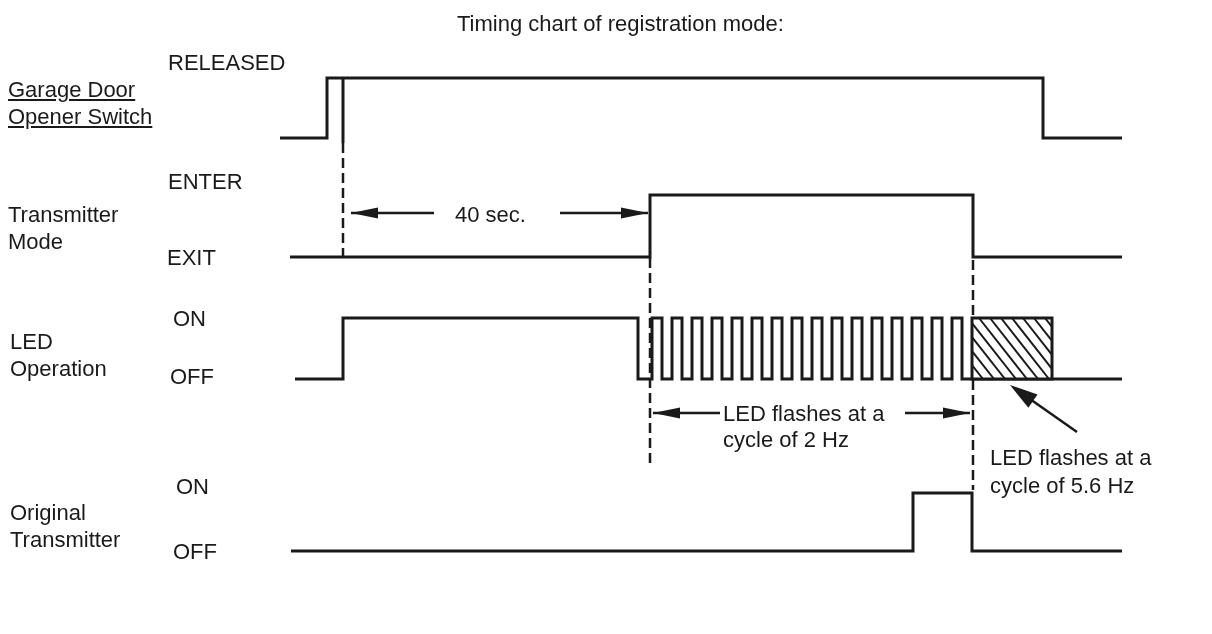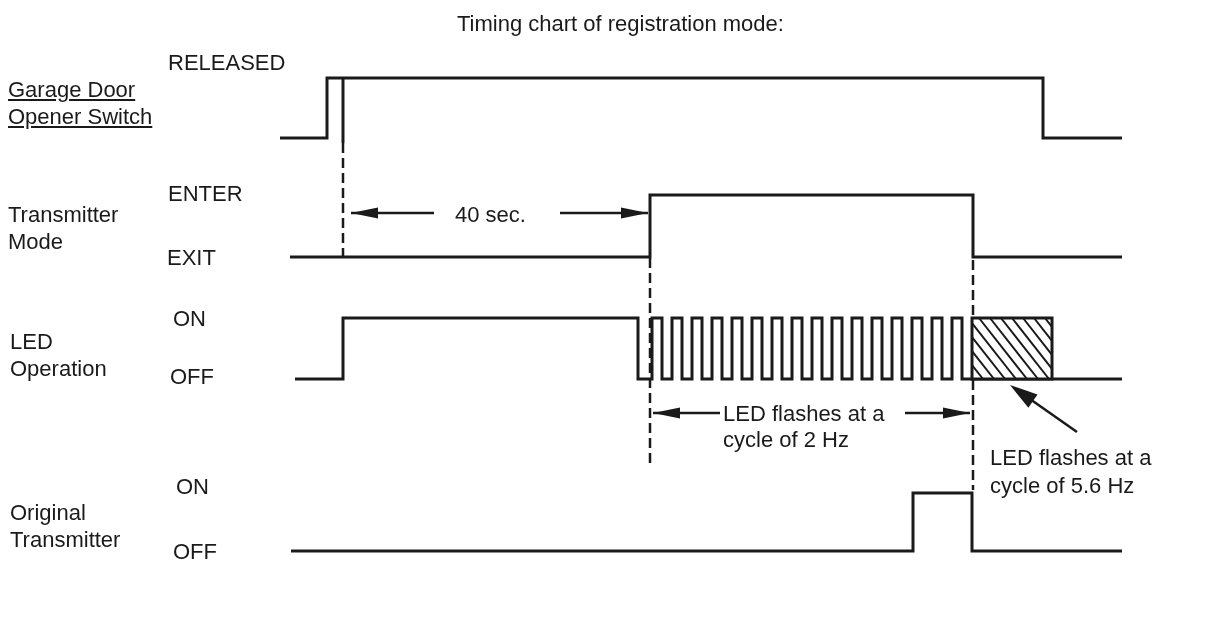--- a/index.html
+++ b/index.html
@@ -9,21 +9,21 @@
   svg#chart{position:absolute;left:0;top:0;}
   .t{position:absolute;color:#1a1a1a;font-size:22px;line-height:27px;white-space:nowrap;}
   .title{left:457px;top:10px;}
   .rowlabel{left:8px;}
   .lbl-garage{top:76px;text-decoration:underline;}
   .lbl-registration{top:201px;}
   .lbl-led{left:10px;top:328px;}
   .lbl-original{left:10px;top:499px;}
   .lv-pressed{left:168px;top:49px;}
   .lv-released{left:163px;top:130px;}
-  .lv-enter{left:168px;top:180px;text-align:center;}
+  .lv-enter{left:168px;top:168px;text-align:center;}
   .lv-exit{left:167px;top:244px;}
   .lv-led-on{left:173px;top:305px;}
   .lv-led-off{left:170px;top:363px;}
   .lv-tx-on{left:176px;top:473px;}
   .lv-tx-off{left:173px;top:538px;}
   .ann-20sec{left:455px;top:201px;}
   .ann-1hz{left:723px;top:401px;line-height:26px;}
   .ann-56hz{left:990px;top:444px;line-height:28px;}
 </style>
 </head>

